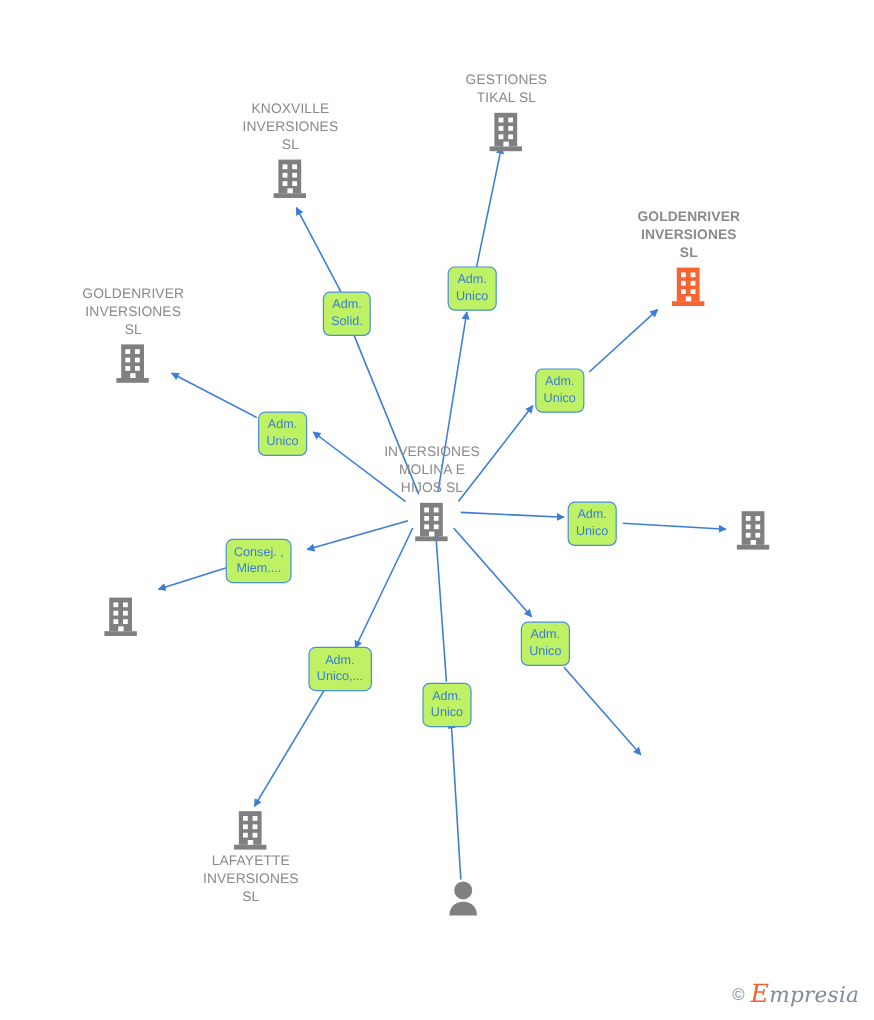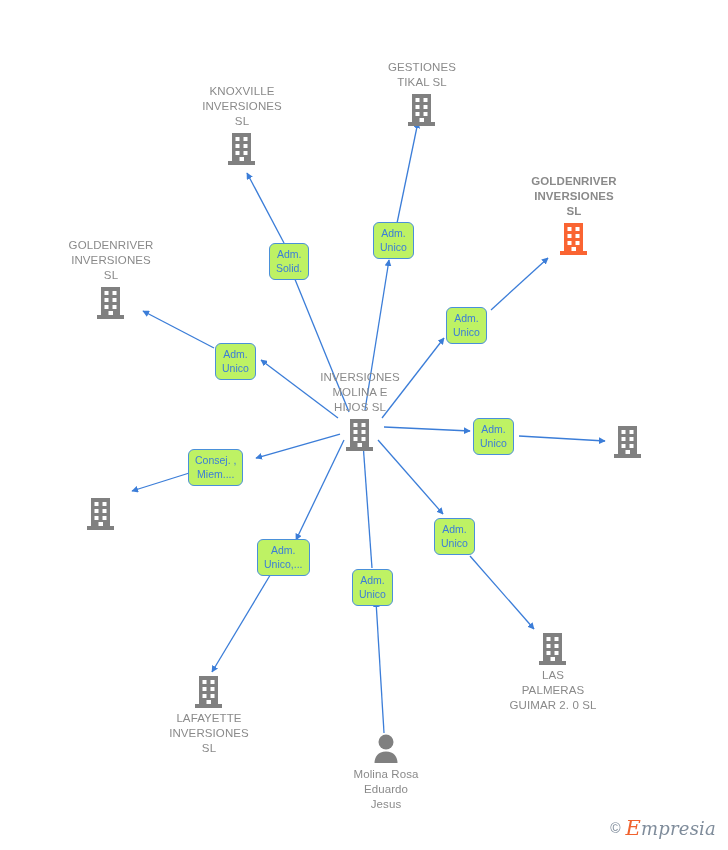--- a/index.html
+++ b/index.html
@@ -191,38 +191,20 @@
         <rect x="16.5" y="5" width="4" height="4" fill="#fff"></rect>
         <rect x="8.5" y="12" width="4" height="4" fill="#fff"></rect>
         <rect x="16.5" y="12" width="4" height="4" fill="#fff"></rect>
         <rect x="8.5" y="19" width="4" height="4" fill="#fff"></rect>
         <rect x="16.5" y="19" width="4" height="4" fill="#fff"></rect>
         <rect x="12.5" y="25" width="4.5" height="4" fill="#fff"></rect>
       </svg>
     </span>
   </div>
 
-  <div class="node" style="left:553px;top:632px;">
-    <span class="glyph">
-      <svg width="30" height="34" viewBox="0 0 30 34" aria-hidden="true">
-        <rect x="5" y="1" width="19" height="28" fill="#808080"></rect>
-        <rect x="1" y="29" width="27" height="4" fill="#808080"></rect>
-        <rect x="8.5" y="5" width="4" height="4" fill="#fff"></rect>
-        <rect x="16.5" y="5" width="4" height="4" fill="#fff"></rect>
-        <rect x="8.5" y="12" width="4" height="4" fill="#fff"></rect>
-        <rect x="16.5" y="12" width="4" height="4" fill="#fff"></rect>
-        <rect x="8.5" y="19" width="4" height="4" fill="#fff"></rect>
-        <rect x="16.5" y="19" width="4" height="4" fill="#fff"></rect>
-        <rect x="12.5" y="25" width="4.5" height="4" fill="#fff"></rect>
-      </svg>
-    </span>
-    <span class="label">LAS
-PALMERAS
-GUIMAR 2. 0  SL</span>
-  </div>
 
   <div class="node" style="left:209px;top:675px;">
     <span class="glyph">
       <svg width="30" height="34" viewBox="0 0 30 34" aria-hidden="true">
         <rect x="5" y="1" width="19" height="28" fill="#808080"></rect>
         <rect x="1" y="29" width="27" height="4" fill="#808080"></rect>
         <rect x="8.5" y="5" width="4" height="4" fill="#fff"></rect>
         <rect x="16.5" y="5" width="4" height="4" fill="#fff"></rect>
         <rect x="8.5" y="12" width="4" height="4" fill="#fff"></rect>
         <rect x="16.5" y="12" width="4" height="4" fill="#fff"></rect>
@@ -252,23 +234,20 @@
     </span>
   </div>
 
   <div class="node" style="left:386px;top:733px;">
     <span class="glyph">
       <svg width="30" height="32" viewBox="0 0 30 32" aria-hidden="true">
         <circle cx="15" cy="9" r="7.5" fill="#808080"></circle>
         <path d="M15 18.5 C7 18.5 3.5 24 3.5 30 L26.5 30 C26.5 24 23 18.5 15 18.5 Z" fill="#808080"></path>
       </svg>
     </span>
-    <span class="label">Molina Rosa
-Eduardo
-Jesus</span>
   </div>
 
   <div class="node labeltop" style="left:360px;top:358px;">
     <span class="label">INVERSIONES
 MOLINA E
 HIJOS SL</span>
     <span class="glyph">
       <svg width="30" height="34" viewBox="0 0 30 34" aria-hidden="true">
         <rect x="5" y="1" width="19" height="28" fill="#808080"></rect>
         <rect x="1" y="29" width="27" height="4" fill="#808080"></rect>

